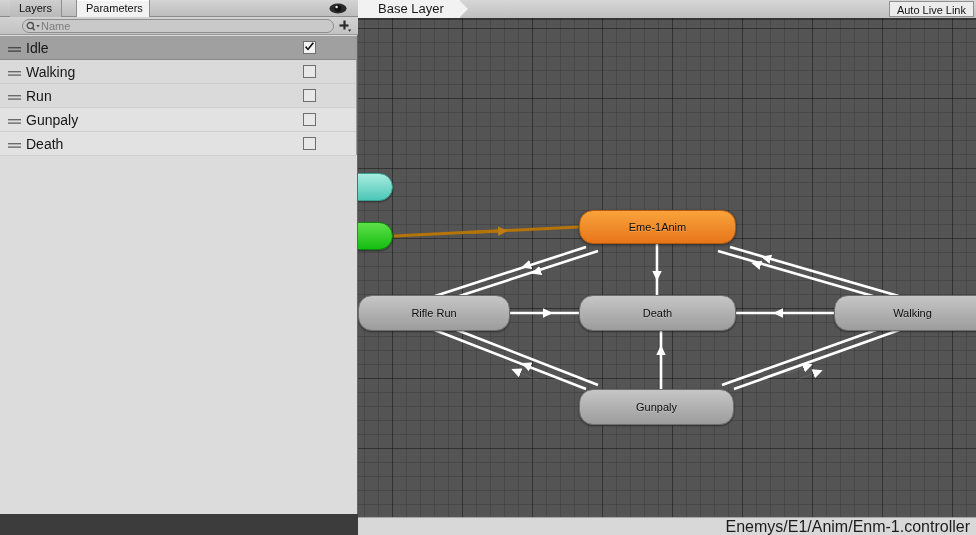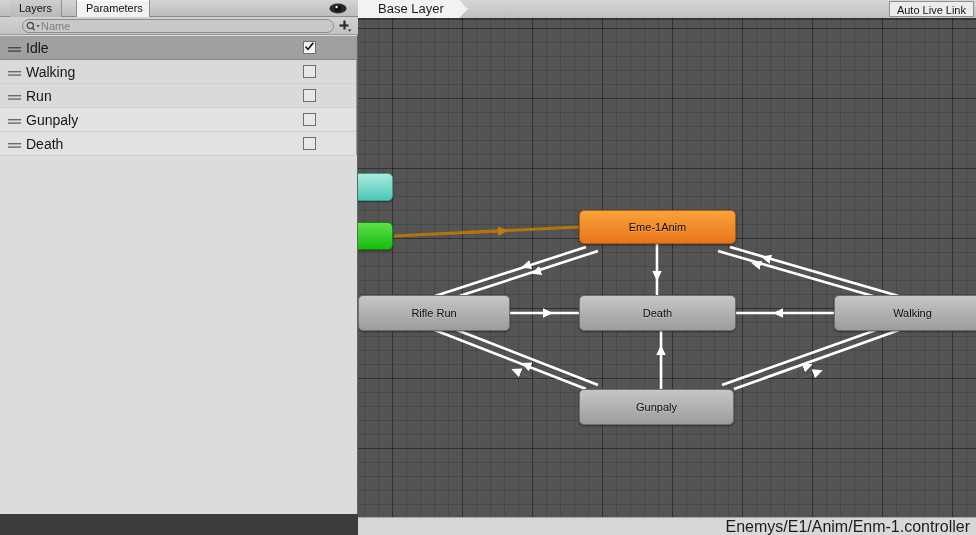--- a/index.html
+++ b/index.html
@@ -76,21 +76,21 @@
          linear-gradient(to bottom, rgba(0,0,0,0.14) 1px, transparent 1px);
        background-size:70px 70px,70px 70px,14px 14px,14px 14px;
        background-position:34px 0px,0px 10px,34px 0px,0px 10px;}
   #grid:before{content:"";position:absolute;left:0;top:0;right:0;height:2px;
        background:rgba(0,0,0,0.35);}
 
   #edges{position:absolute;left:0;top:18px;width:618px;height:499px;z-index:2;}
 
   .node{position:absolute;z-index:3;box-sizing:border-box;
        display:flex;align-items:center;justify-content:center;
-       font-size:11px;color:#0d0d0d;border-radius:5px;
+       font-size:11px;color:#0d0d0d;border-radius:14px;
        text-shadow:0 1px 0 rgba(255,255,255,0.25);white-space:nowrap;}
   .node.state{background:linear-gradient(#c6c6c6,#9c9c9c);
        border:1px solid #6e6e6e;box-shadow:0 1px 2px rgba(0,0,0,0.45);}
   .node.orange{background:linear-gradient(#f9a33c,#e8751a);
        border:1px solid #b35c10;box-shadow:0 1px 3px rgba(0,0,0,0.5);}
   .node.green{background:linear-gradient(#5ee04a,#15bd10);
        border:1px solid #0c8a0c;box-shadow:0 1px 2px rgba(0,0,0,0.45);}
   .node.cyan{background:linear-gradient(#a8ecdf,#4cc7b8);
        border:1px solid #38a193;box-shadow:0 1px 2px rgba(0,0,0,0.45);}
 

